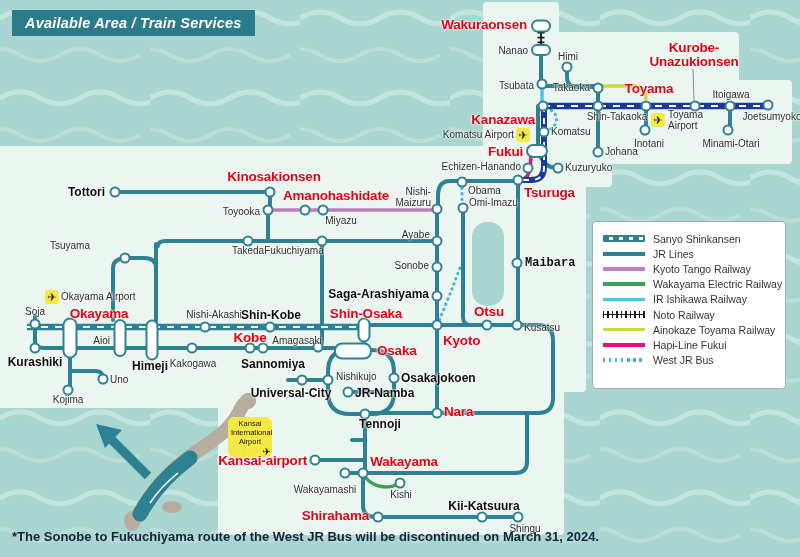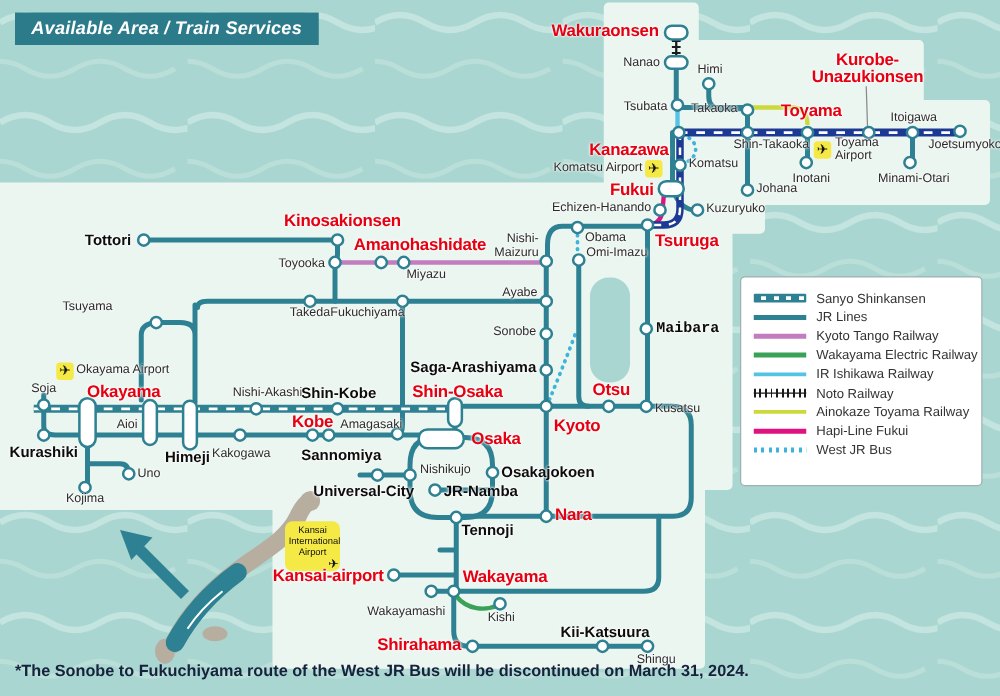--- a/index.html
+++ b/index.html
@@ -256,21 +256,21 @@
       <div class="lbl r ta-l" style="left: 377px; top: 351px;">Osaka</div>
       <div class="st-c" style="left: 302px; top: 380px;"></div>
       <div class="lbl b ta-c" style="left: 291px; top: 393px;">Universal-City</div>
       <div class="st-c" style="left: 328px; top: 380px;"></div>
       <div class="lbl p ta-l" style="left: 336px; top: 377px;">Nishikujo</div>
       <div class="st-c" style="left: 348px; top: 392px;"></div>
       <div class="lbl b ta-l" style="left: 355px; top: 393px;">JR-Namba</div>
       <div class="st-c" style="left: 394px; top: 378px;"></div>
       <div class="lbl b ta-l" style="left: 401px; top: 378px;">Osakajokoen</div>
       <div class="st-c" style="left: 365px; top: 414px;"></div>
-      <div class="lbl b ta-c" style="left: 390px; top: 424px;">Tennoji</div>
+      <div class="lbl b ta-c" style="left: 380px; top: 424px;">Tennoji</div>
       <div class="st-c" style="left: 437px; top: 413px;"></div>
       <div class="lbl r ta-l" style="left: 444px; top: 412px;">Nara</div>
       <div class="st-c" style="left: 315px; top: 460px;"></div>
       <div class="lbl r ta-r" style="left: 307px; top: 461px;">Kansai-airport</div>
       <div class="airbox" style="left: 228px; top: 417px; width: 44px; height: 40px;">
         <span class="ab-t">Kansai
 International
 Airport</span>
         <span class="ab-p">✈</span>
       </div>

